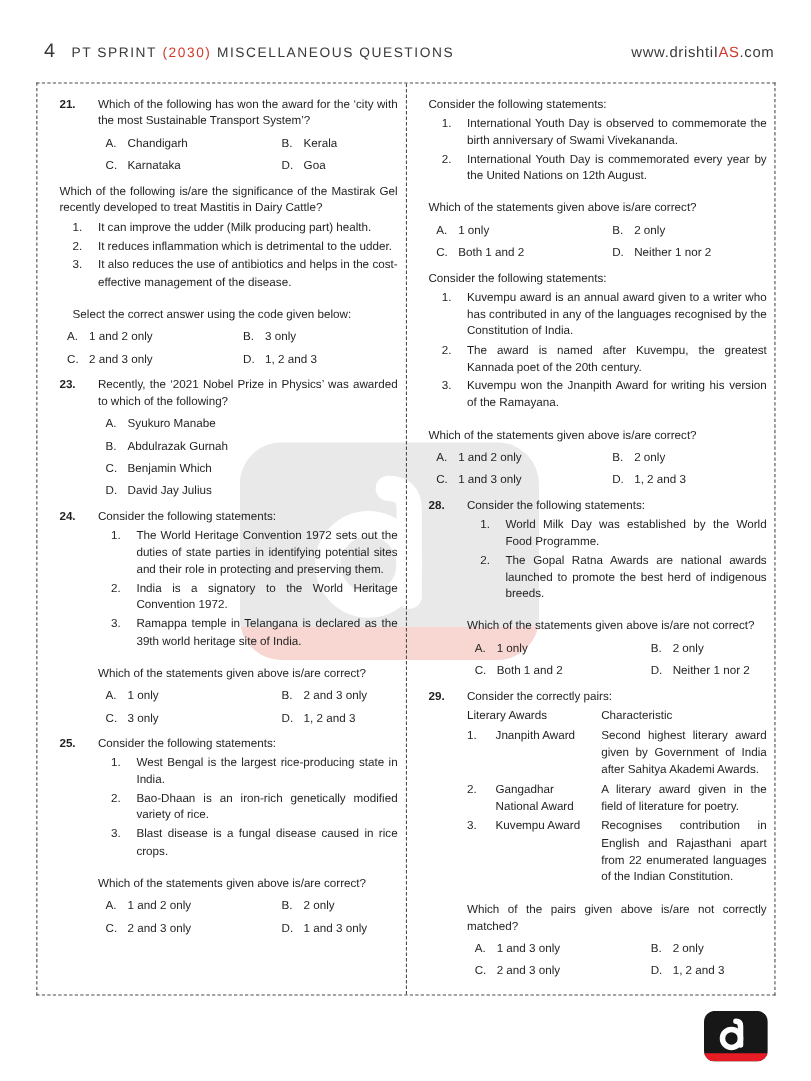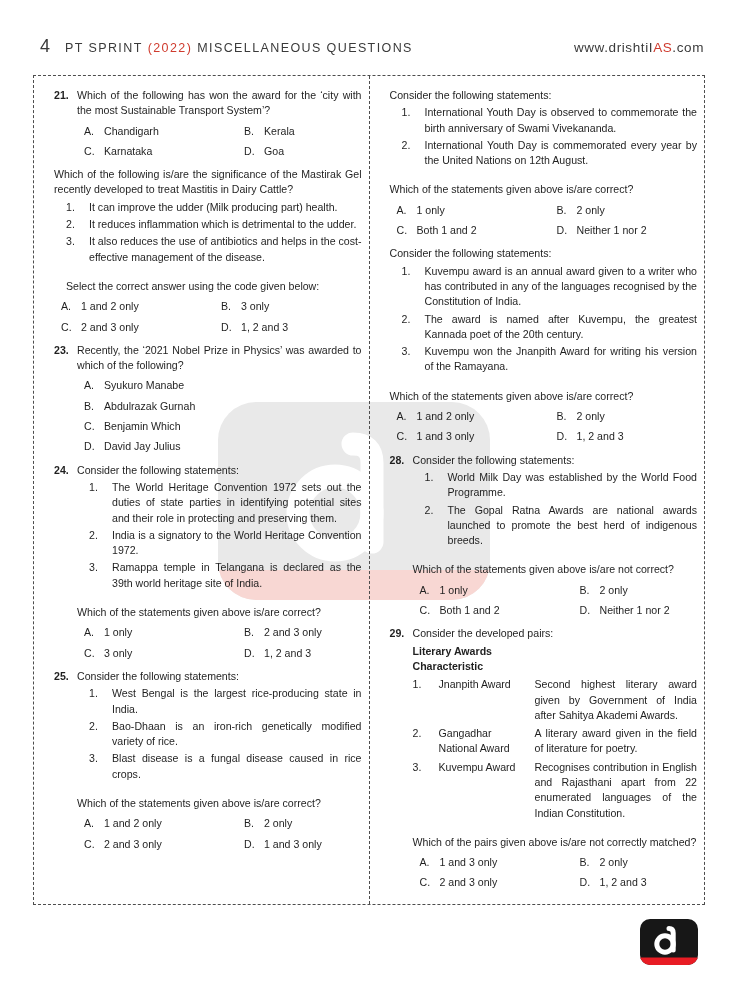--- a/index.html
+++ b/index.html
@@ -21,51 +21,51 @@
 
   .watermark{ position:absolute; left:218px; top:402px; z-index:0; }
 
   .content-box{
     position:absolute; left:33px; top:75px; width:672px; height:830px;
     border:1px dashed #4d4d4d; display:flex; z-index:1; background:transparent;
   }
   .col{ flex:1; padding:12px 7px 0 20px; min-width:0; }
   .col.right{ border-left:1px dashed #4d4d4d; }
 
-  .q{ display:flex; margin-bottom:8px; font-size:10.6px; line-height:15.3px; }
+  .q{ display:flex; margin-bottom:8px; font-size:10.6px; line-height:15.3px;gap:12px; }
   .q-num{ width:23px; flex:none; font-weight:700; }
   .q-body{ flex:1; min-width:0; }
   .q-intro{ text-align:justify; margin-bottom:2px; }
   .st{ display:flex; margin-left:12px; margin-bottom:2px; }
   .st-num{ width:23px; flex:none; }
   .st-text{ flex:1; text-align:justify; }
   .lead{ margin-top:14px; margin-bottom:2px; text-align:justify; }
   .lead.indent{ margin-left:12px; }
   .opt-row{ display:flex; margin-left:7px; margin-top:5px; }
   .opt{ display:flex; min-width:0; }
   .opt.first{ width:160px; flex:none; }
   .opt-letter{ width:20px; flex:none; }
 
   .pairs{ margin-top:2px; }
-  .pair-head{ display:flex; font-weight:700; margin-bottom:3px;flex-direction:column; }
+  .pair-head{ display:flex; font-weight:400; margin-bottom:3px; }
   .ph-left{ width:122px; flex:none; }
   .ph-right{ flex:1; }
   .pair-row{ display:flex; margin-bottom:3px; }
   .pr-num{ width:26px; flex:none; }
   .pr-left{ width:96px; flex:none; padding-right:4px; }
   .pr-right{ flex:1; text-align:justify; }
 
   .footer-logo{ position:absolute; left:640px; top:919px; }
 </style>
 </head>
 <body>
 
 <div class="page-header">
   <span class="page-num">4</span>
-  <span class="doc-title"><span>PT SPRINT</span><span class="red">(2022)</span><span>MISCELLANEOUS QUESTIONS</span></span>
+  <span class="doc-title"><span>PT SPRINT</span><span class="red">(2030)</span><span>MISCELLANEOUS QUESTIONS</span></span>
   <span class="site"><span>www.drishtiI</span><span class="red">AS</span><span>.com</span></span>
 </div>
 
 <svg class="watermark" width="272" height="198" viewBox="0 0 272 198" aria-hidden="true">
   <defs>
       <clipPath id="wmclip">
         <rect x="0" y="0" width="272" height="198" rx="38"></rect>
       </clipPath>
     </defs>
   <rect x="0" y="0" width="272" height="198" rx="38" fill="#e9e9e9"></rect>
@@ -353,21 +353,21 @@
             <div class="opt">
               <span class="opt-letter">D.</span>
               <span class="opt-text">Neither 1 nor 2</span>
             </div>
           </div>
         </div>
       </div>
       <div class="q">
         <div class="q-num">29.</div>
         <div class="q-body">
-          <div class="q-intro">Consider the developed pairs:</div>
+          <div class="q-intro">Consider the correctly pairs:</div>
           <div class="pairs">
             <div class="pair-head">
               <div class="ph-left">Literary Awards</div>
               <div class="ph-right">Characteristic</div>
             </div>
             <div class="pair-row">
               <div class="pr-num">1.</div>
               <div class="pr-left">Jnanpith Award</div>
               <div class="pr-right">Second highest literary award given by Government of India after Sahitya Akademi Awards.</div>
             </div>

